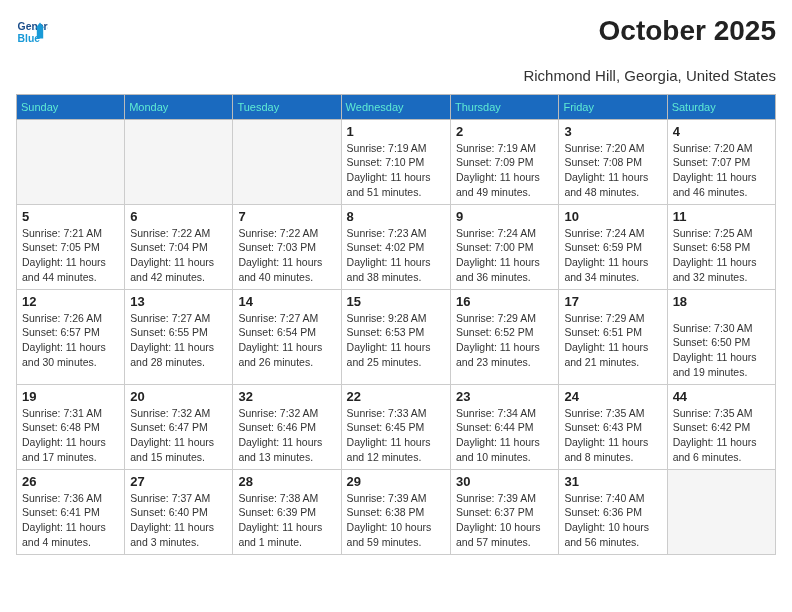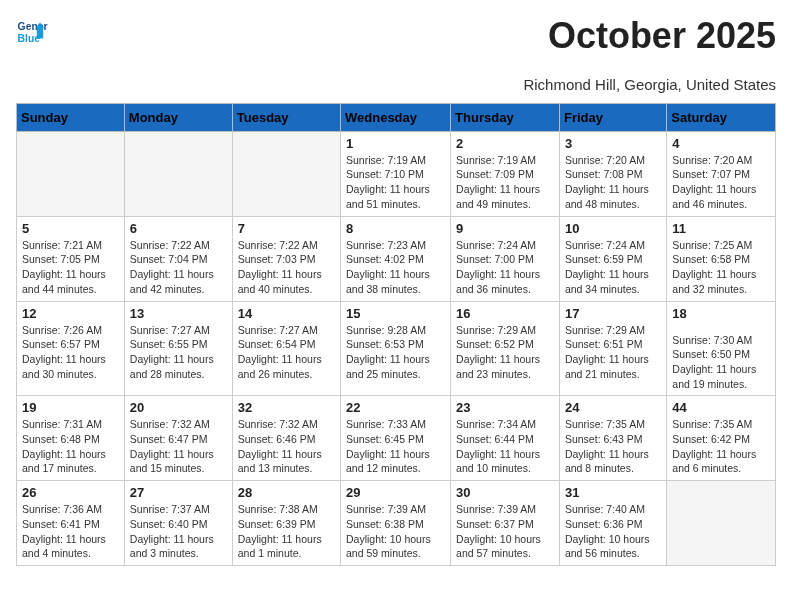--- a/index.html
+++ b/index.html
@@ -27,40 +27,40 @@
       gap: 4px;
     }
     .logo-icon {
       width: 32px;
       height: 32px;
     }
     .title-block {
       text-align: right;
     }
     .month-title {
-      font-size: 36px;
+      font-size: 28px;
       font-weight: bold;
       color: #222;
       line-height: 1.1;
     }
     .location {
       font-size: 15px;
       color: #333;
       margin-top: 20px;
     }
     .calendar {
       width: 100%;
       border-collapse: collapse;
       border: 1px solid #bbb;
     }
     .calendar th {
       background: #1a6abf;
-      color: #000000;
-      font-size: 13px;
-      font-weight: bold;
+      color: #5eead4;
+      font-size: 11px;
+      font-weight: normal;
       padding: 6px 4px;
       text-align: left;
       border: 1px solid #bbb;
     }
     .calendar td {
       vertical-align: top;
       border: 1px solid #ccc;
       padding: 4px 5px;
       width: 113px;
       min-height: 80px;

